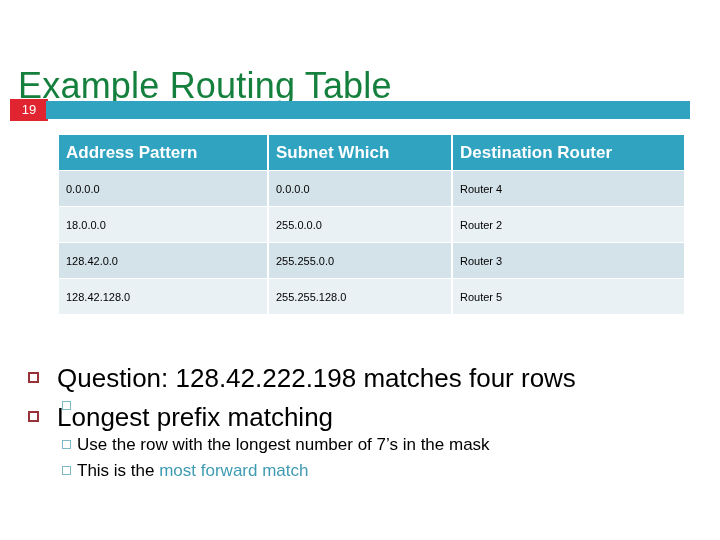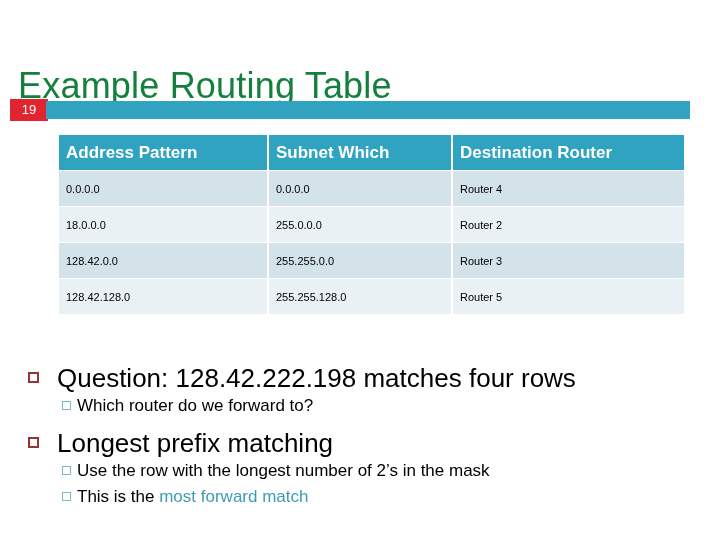--- a/index.html
+++ b/index.html
@@ -200,31 +200,30 @@
 
   <div class="bullets">
 
     <div class="bullet-l1">
       <span class="marker"></span>
       <span>Question: 128.42.222.198 matches four rows</span>
     </div>
 
     <div class="bullet-l2">
       <span class="marker"></span>
-      <span>Which router do we forward to?</span>
     </div>
 
     <div class="bullet-l1 gap-before-l1">
       <span class="marker"></span>
       <span>Longest prefix matching</span>
     </div>
 
     <div class="bullet-l2">
       <span class="marker"></span>
-      <span>Use the row with the longest number of 2’s in the mask</span>
+      <span>Use the row with the longest number of 7’s in the mask</span>
     </div>
 
     <div class="bullet-l2">
       <span class="marker"></span>
       <span>This is the </span><span class="highlight">most forward match</span>
     </div>
 
   </div>
 
 </div>

